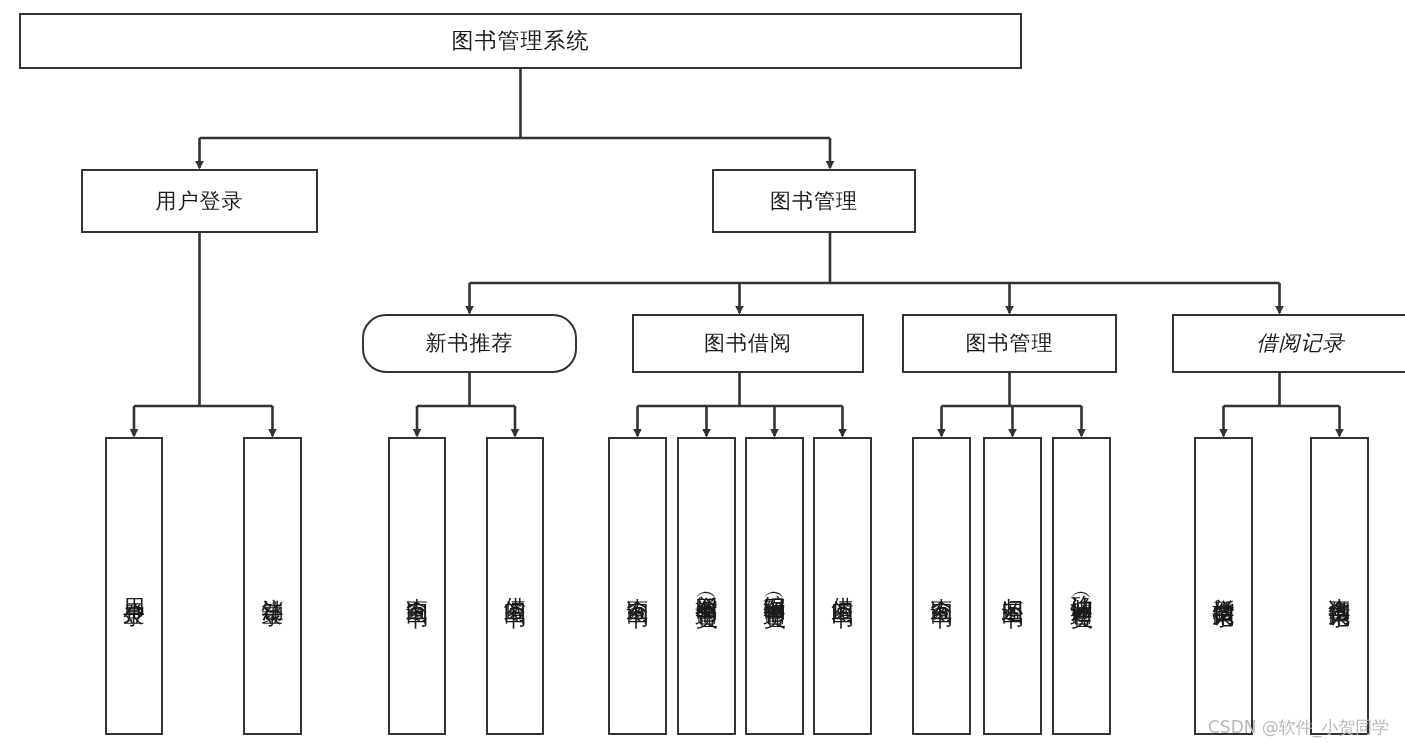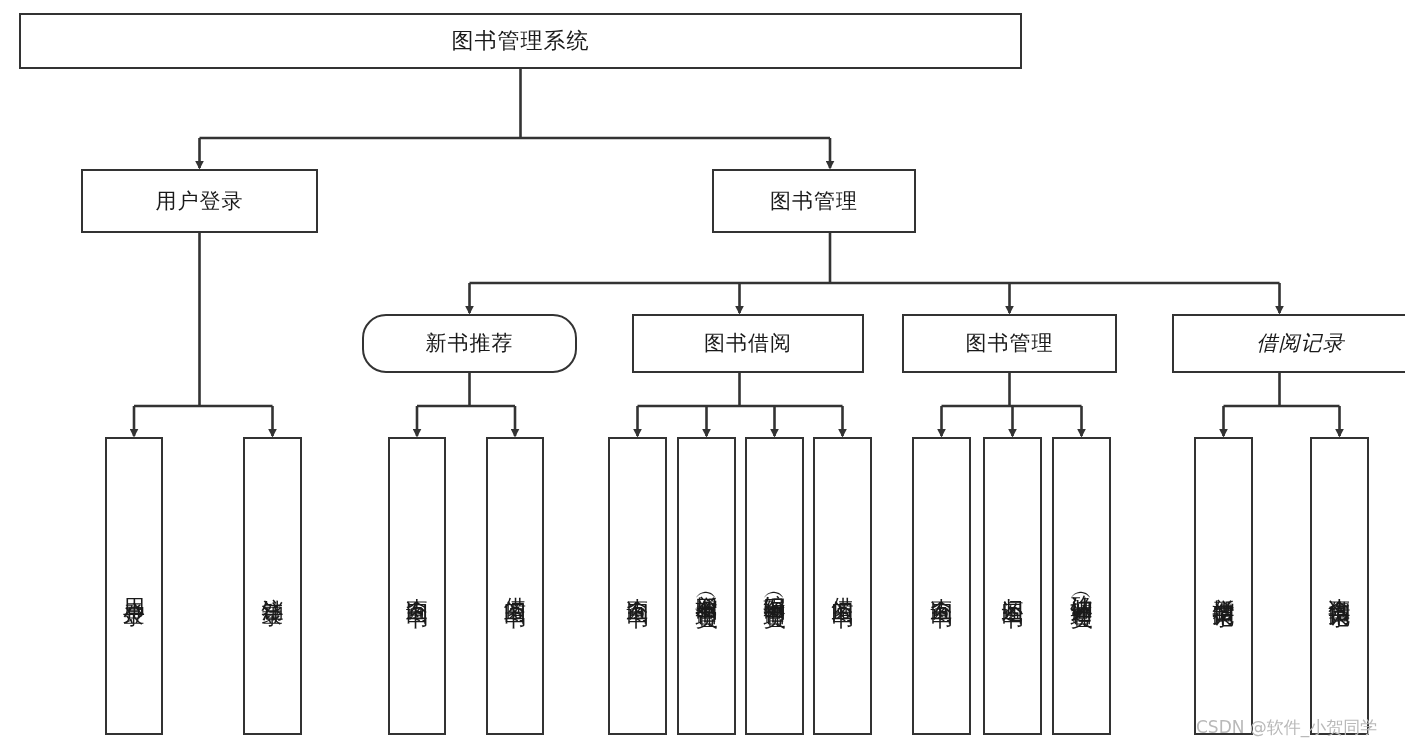--- a/index.html
+++ b/index.html
@@ -182,14 +182,14 @@
         <span class="label">确认归还（管理员）</span>
       </div>
       <div class="node vert tall" style="left: 1194px; top: 437px; width: 59px; height: 298px;">
         <span class="label">新增借阅记录</span>
       </div>
       <div class="node vert tall" style="left: 1310px; top: 437px; width: 59px; height: 298px;">
         <span class="label">查询借阅记录</span>
       </div>
     </div>
 
-  <div class="watermark" style="left: 1196px; top: 716px; color: rgb(185, 185, 185);">CSDN @软件_小贺同学</div>
+  <div class="watermark" style="left: 1196px; top: 716px; color: rgb(185, 185, 185); padding-left: 12px;">CSDN @软件_小贺同学</div>
 </div>
 
 </body></html>

